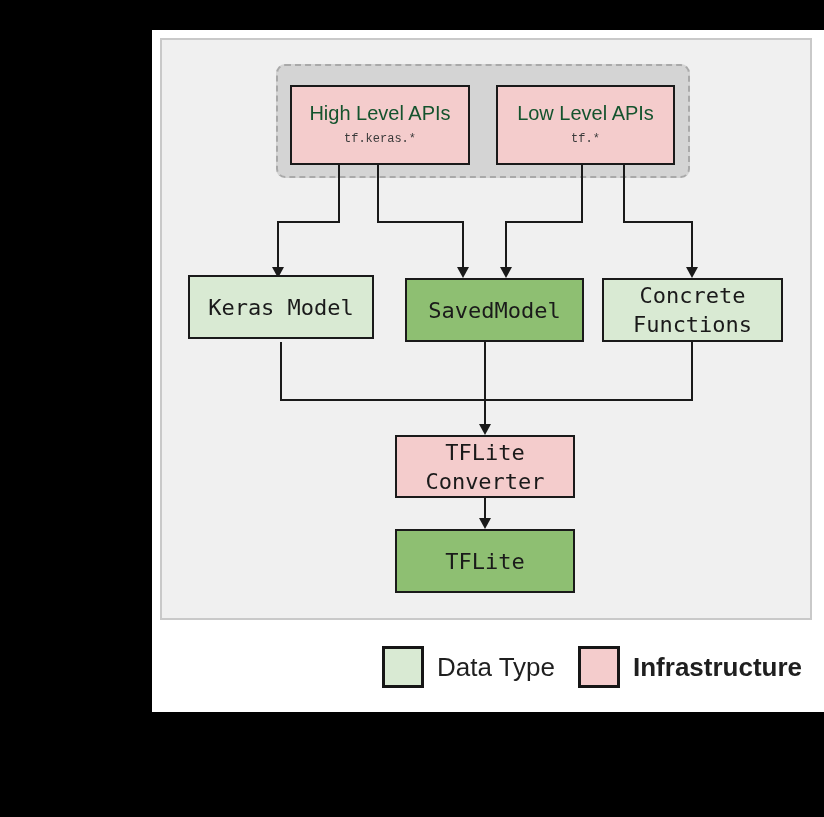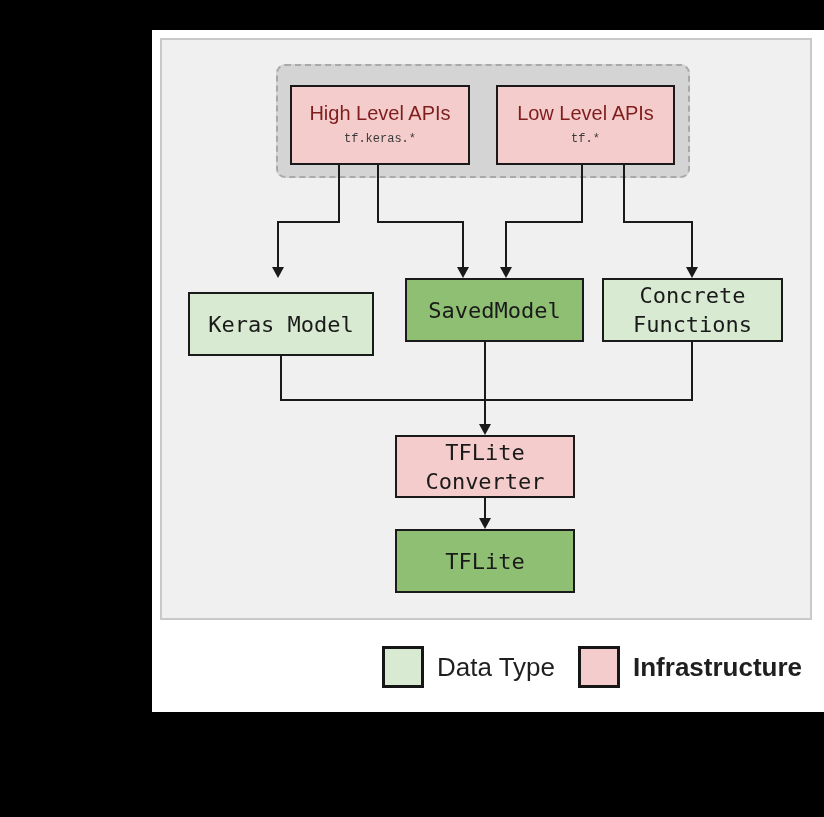--- a/index.html
+++ b/index.html
@@ -41,28 +41,28 @@
     z-index: 3;
     box-sizing: border-box;
   }
   .node.mono {
     font-family: "DejaVu Sans Mono", monospace;
     font-size: 22px; line-height: 29px; color: #1a1a1a;
   }
   .fill-infrastructure { background: var(--c-infrastructure, #f4cccc); }
   .fill-file_format   { background: var(--c-file_format, #8ebf72); }
   .fill-data_type     { background: var(--c-data_type, #d9ead3); }
-  .api-title { font-size: 20px; line-height: 27px; color: #7f1d1d; }
+  .api-title { font-size: 20px; line-height: 27px; color: #14532d; }
   .api-code {
     font-family: Liberation Mono, monospace;
     font-size: 12px; line-height: 24px; color: #3a3a3a;
   }
   .n-high       { left: 128px; top: 45px;  width: 180px; height: 80px; }
   .n-low        { left: 334px; top: 45px;  width: 179px; height: 80px; }
-  .n-keras      { left: 26px;  top: 252px; width: 186px; height: 64px; }
+  .n-keras      { left: 26px;  top: 235px; width: 186px; height: 64px; }
   .n-saved      { left: 233px; top: 238px; width: 179px; height: 64px; margin-left: 10px; }
   .n-concrete   { left: 440px; top: 238px; width: 181px; height: 64px; }
   .n-converter  { left: 233px; top: 395px; width: 180px; height: 63px; }
   .n-flatbuffer { left: 233px; top: 489px; width: 180px; height: 64px; }
   .legend {
     position: absolute; left: 0; top: 616px; width: 672px; height: 42px;
   }
   .legend-item {
     position: absolute; top: 0; height: 42px;
     display: flex; align-items: center; gap: 13px;

